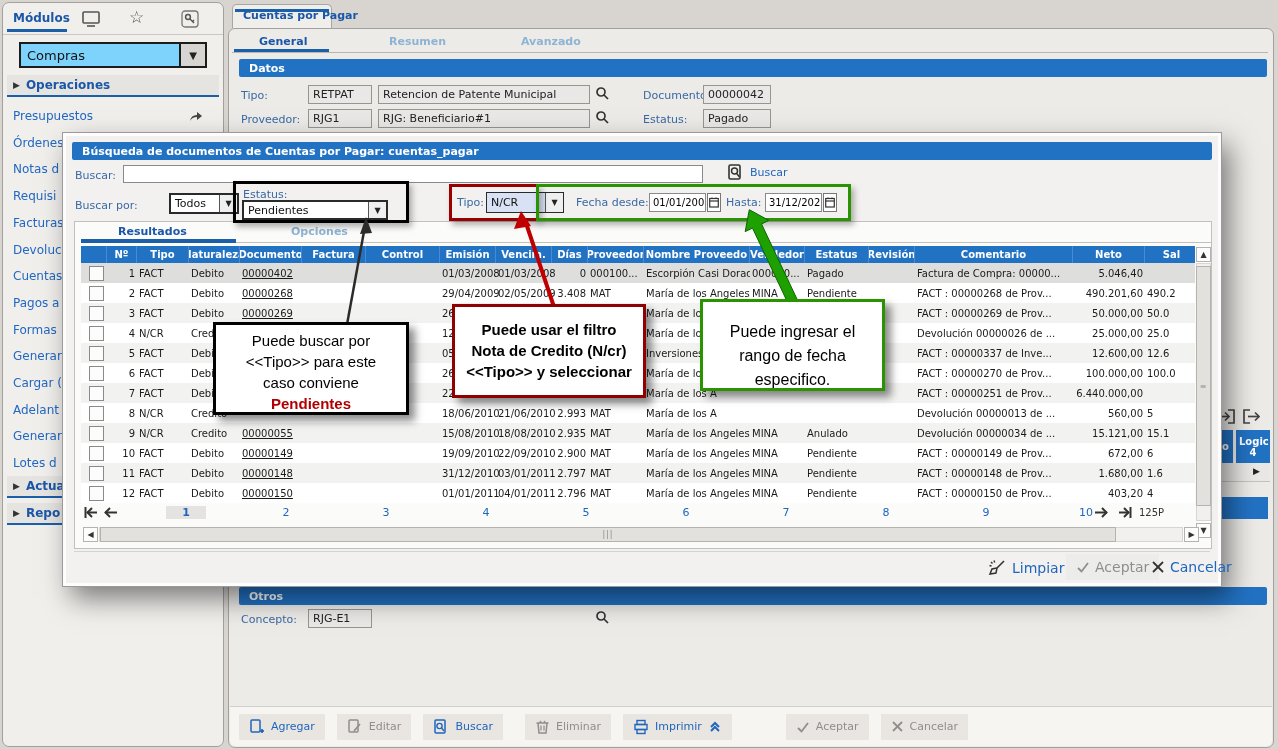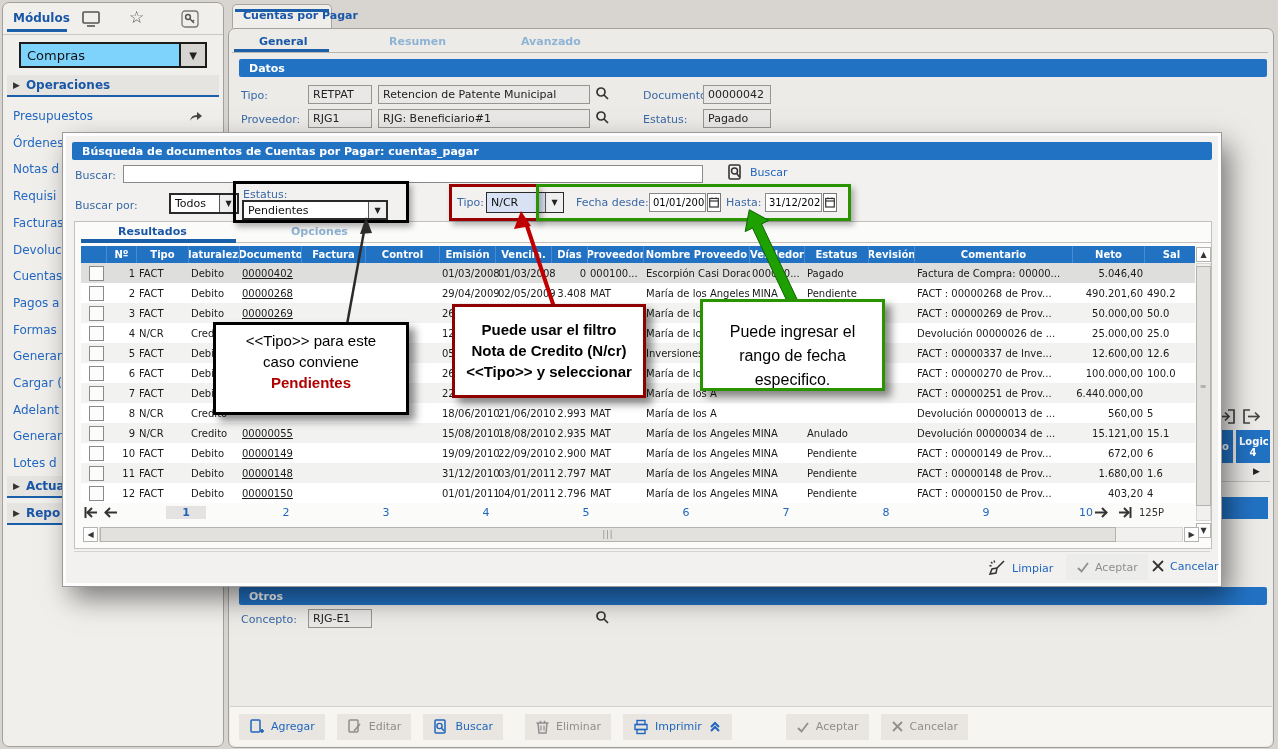--- a/index.html
+++ b/index.html
@@ -62,21 +62,21 @@
   .cbx{width:13px;height:13px;border:1px solid #8a8a8a;background:#fcfcfc;margin-left:6px;}
   
   #pager{left:15px;top:368px;width:1114px;height:20px;font-size:11px;color:#333;}
   .pg{position:absolute;top:2px;width:40px;text-align:center;color:#2166bd;cursor:default;}
   .pg.on{background:#e4e3e1;font-weight:bold;}
   .sbtn{position:absolute;background:#fdfdfd;border:1px solid #b5b3b0;display:flex;align-items:center;justify-content:center;color:#333;box-sizing:border-box;}
   .track{position:absolute;background:#f1f0ee;border:1px solid #d8d6d3;box-sizing:border-box;}
   .thumb{position:absolute;background:#e3e1de;border:1px solid #b5b3b0;box-sizing:border-box;display:flex;align-items:center;justify-content:center;color:#8a8a8a;font-size:8px;letter-spacing:1px;}
   
   #m-footer{left:8px;top:415px;width:1136px;height:32px;border-top:1px solid #d5d3d0;}
-  .flink{position:absolute;display:inline-flex;align-items:center;gap:5px;font-size:11px;color:#2166bd;white-space:nowrap;}
+  .flink{position:absolute;display:inline-flex;align-items:center;gap:5px;font-size:14px;color:#2166bd;white-space:nowrap;}
   .flink.dis{color:#8e8e8e;background:#ececea;height:26px;padding:0 10px;}
   
   .hl{position:absolute;z-index:20;box-shadow:3px 4px 6px rgba(0,0,0,.30);}
   #arrows{position:absolute;left:0;top:0;z-index:21;pointer-events:none;}
   .callout{position:absolute;z-index:22;background:#fff;text-align:center;font-family:"Liberation Sans",sans-serif;box-shadow:6px 6px 8px rgba(0,0,0,.45);box-sizing:border-box;padding-top:5px;}
   .callout div{line-height:21px;font-size:15px;color:#000;}
   svg{display:block;}
 </style>
 </head>
 <body>
@@ -736,20 +736,21 @@
 
   <svg id="arrows" width="1278" height="749">
     <line x1="346" y1="330" x2="365" y2="226" stroke="#2b2b2b" stroke-width="2.5"></line>
     <polygon points="360,234 366,217 372,233" fill="#2b2b2b"></polygon>
     <line x1="563" y1="334" x2="525" y2="220" stroke="#c00000" stroke-width="4"></line>
     <polygon points="514,229 521,211 531,226" fill="#c00000"></polygon>
     <polygon points="803.5,336.1 752.5,228.1 745.2,231.6 749.3,209.7 768.8,220.4 761.5,223.9 812.5,331.9" fill="#1ea000" stroke="#0b6400" stroke-width="1"></polygon>
   </svg>
 
   <div class="callout" style="left:213px;top:322px;width:196px;height:93px;border:3px solid #000;">
+    <div>Puede buscar por</div>
     <div>&lt;&lt;Tipo&gt;&gt; para este</div>
     <div>caso conviene</div>
     <div style="color:#b00000;font-weight:bold;">Pendientes</div>
   </div>
   <div class="callout" style="left:452px;top:304px;width:194px;height:94px;border:3px solid #8f0000;font-weight:bold;padding-top:12px;">
     <div style="font-weight:bold;">Puede usar el filtro</div>
     <div style="font-weight:bold;">Nota de Credito (N/cr)</div>
     <div style="font-weight:bold;">&lt;&lt;Tipo&gt;&gt; y seleccionar</div>
   </div>
   <div class="callout" style="left:700px;top:299px;width:185px;height:92px;border:3px solid #2a9400;padding-top:18px;">

